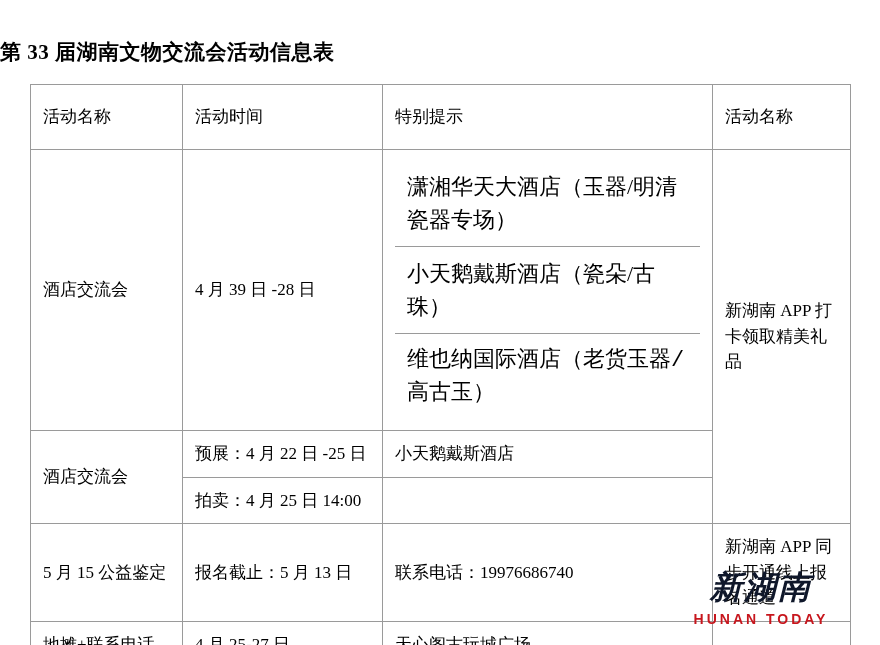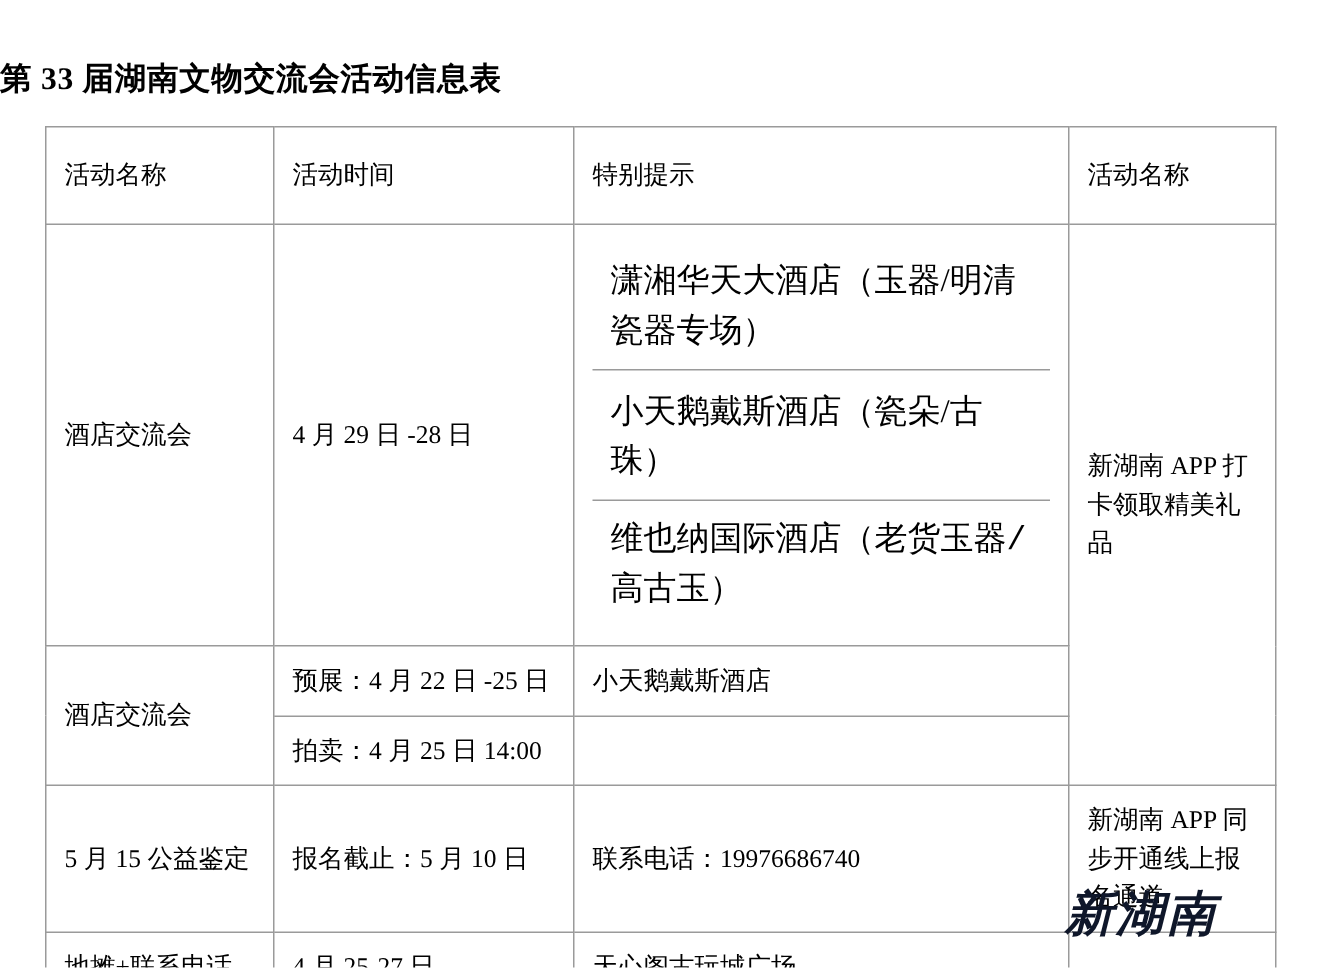--- a/index.html
+++ b/index.html
@@ -119,21 +119,21 @@
     <tbody>
       <tr class="hdr">
         <td>活动名称</td>
         <td>活动时间</td>
         <td>特别提示</td>
         <td>活动名称</td>
       </tr>
 
       <tr>
         <td class="rowspan-cell">酒店交流会</td>
-        <td class="rowspan-cell">4 月 29 日 -28 日</td>
+        <td class="rowspan-cell">4 月 39 日 -28 日</td>
         <td class="nested-host">
           <table class="sub">
             <tbody>
               <tr>
                 <td>潇湘华天大酒店（玉器/明清瓷器专场）</td>
               </tr>
               <tr>
                 <td>小天鹅戴斯酒店（瓷朵/古珠）</td>
               </tr>
               <tr>
@@ -150,31 +150,32 @@
         <td class="cell-mid">预展：4 月 22 日 -25 日</td>
         <td class="cell-mid">小天鹅戴斯酒店</td>
       </tr>
       <tr>
         <td class="cell-mid">拍卖：4 月 25 日 14:00</td>
         <td class="cell-mid"></td>
       </tr>
 
       <tr>
         <td class="cell-mid">5 月 15 公益鉴定</td>
-        <td class="cell-mid">报名截止：5 月 10 日</td>
+        <td class="cell-mid">报名截止：5 月 13 日</td>
         <td class="cell-mid">联系电话：19976686740</td>
         <td class="cell-mid">新湖南 APP 同步开通线上报名通道</td>
       </tr>
 
       <tr>
         <td class="cell-mid">地摊+联系电话</td>
         <td class="cell-mid">4 月 25-27 日</td>
         <td class="cell-mid">天心阁古玩城广场</td>
         <td class="cell-mid"></td>
       </tr>
     </tbody>
   </table>
 
   <div class="watermark">
     <div class="wm-main">新湖南</div>
+    <div class="wm-sub">HUNAN TODAY</div>
   </div>
 
 </div>
 
 </body></html>

